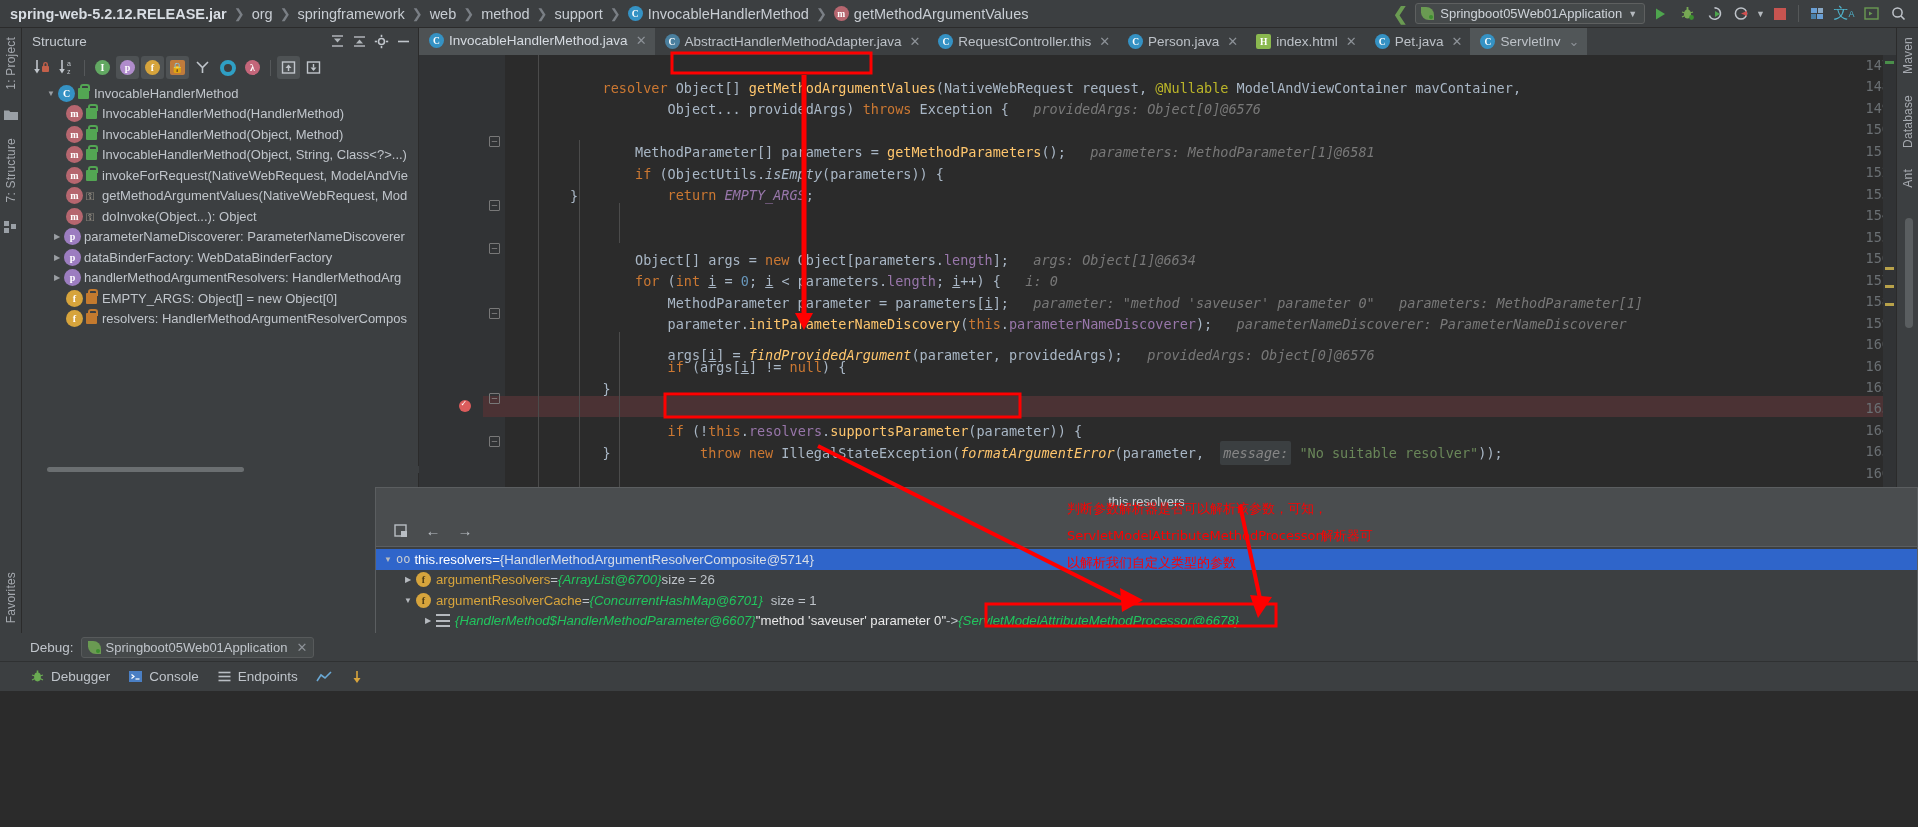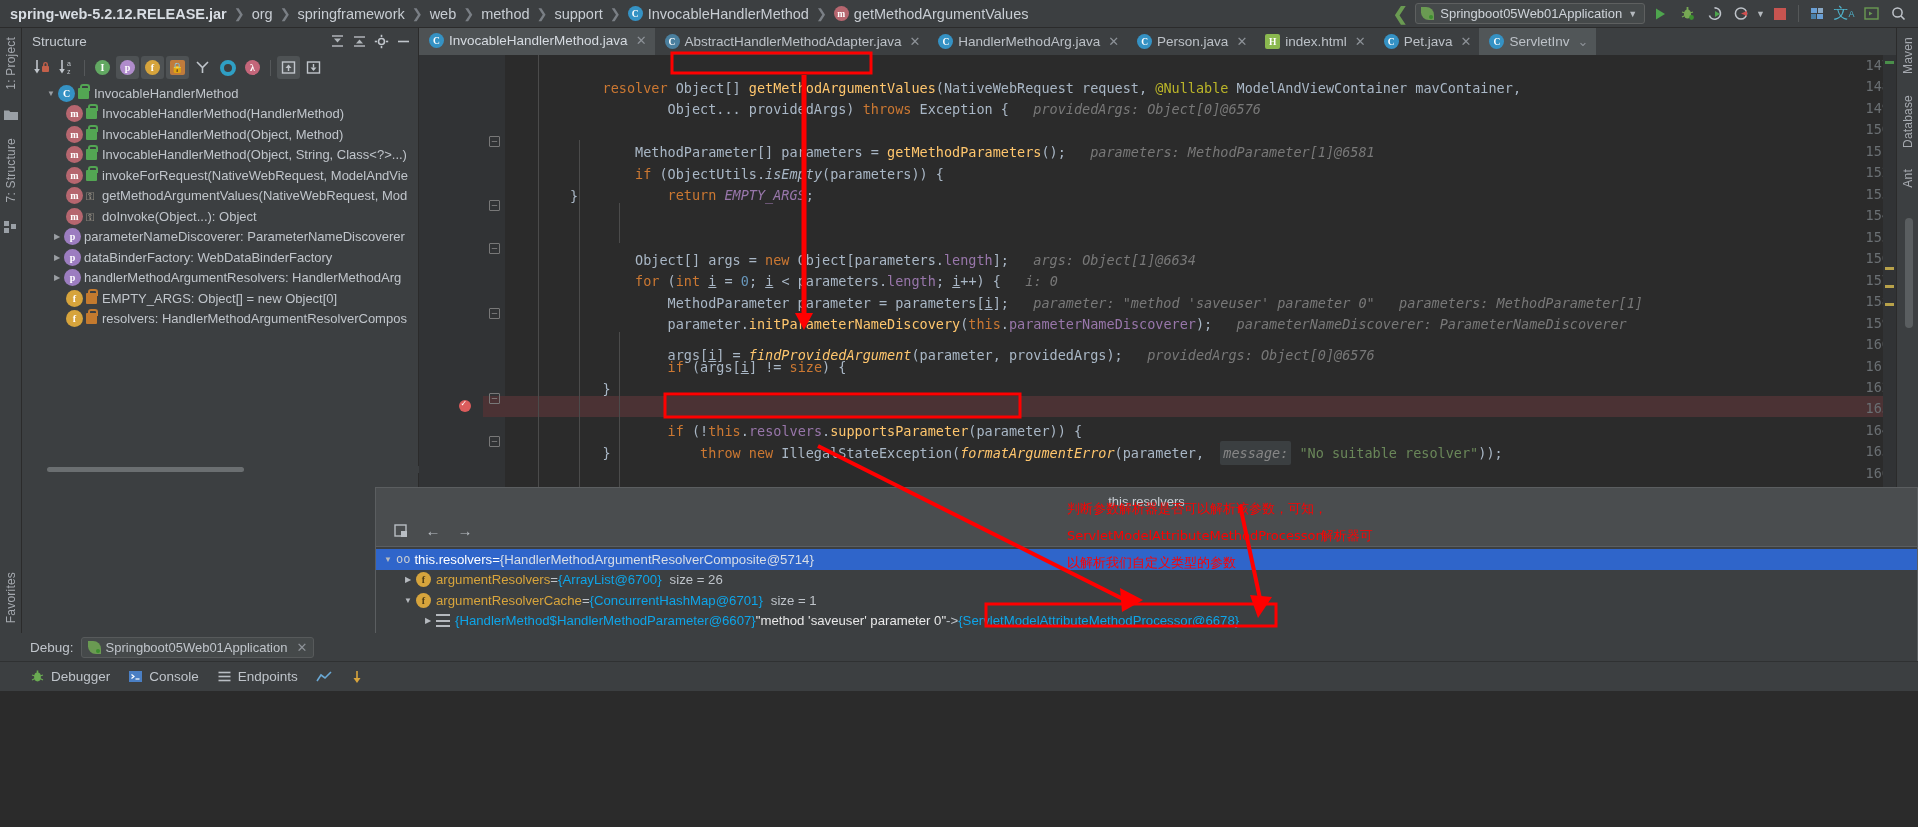--- a/index.html
+++ b/index.html
@@ -153,21 +153,21 @@
   .dbg-tree { background:#3c3f41; height:calc(100% - 59px); padding-top:2px; }
   .dg-row { height:20.5px; display:flex; align-items:center; font-size:13.2px; color:#bfc4ca; white-space:nowrap; }
   .dg-row.sel { background:#2f65ca; color:#ffffff; }
   .dg-tri { width:16px; text-align:center; font-size:8px; color:#b6babf; flex:0 0 16px; }
   .oo { font-family:"DejaVu Sans Mono", monospace; font-size:12px; color:#c8cdd3; margin-right:4px; }
   .dg-f { width:15px; height:15px; border-radius:50%; background:#d6a43c; color:#4a3a14;
           font-size:10px; font-weight:bold; display:flex; align-items:center; justify-content:center; margin-right:5px;
           font-family:"Liberation Serif", serif;}
   .dg-list { width:14px; height:13px; display:flex; flex-direction:column; justify-content:space-between; margin-right:5px; }
   .dg-list i { display:block; height:2px; background:#b5b9be; }
-  .gray { color:#0ea5e9; }
+  .gray { color:#22c55e;font-style:italic; }
   .selgray { color:#d7dde6; }
 
   
   .cnote {
     position:absolute; font-size:13px; color:#ff0000; line-height:27px;
     font-family:"DejaVu Sans", sans-serif; white-space:nowrap;
   }
 
   
   .debugbar {
@@ -486,21 +486,21 @@
       <span>InvocableHandlerMethod.java</span>
       <span class="x">✕</span>
     </div>
     <div class="tab">
       <span class="ticon abs">C</span>
       <span>AbstractHandlerMethodAdapter.java</span>
       <span class="x">✕</span>
     </div>
     <div class="tab">
       <span class="ticon cls">C</span>
-      <span>HandlerMethodArg.java</span>
+      <span>RequestController.this</span>
       <span class="x">✕</span>
     </div>
     <div class="tab">
       <span class="ticon cls">C</span>
       <span>Person.java</span>
       <span class="x">✕</span>
     </div>
     <div class="tab">
       <span class="ticon html">H</span>
       <span>index.html</span>
@@ -598,21 +598,21 @@
 
       <div class="crow" style="top:238px;">
         <span>            parameter.</span><span class="mcall">initParameterNameDiscovery</span><span>(</span><span class="kw">this</span><span>.</span><span class="fld">parameterNameDiscoverer</span><span>);   </span><span class="hint">parameterNameDiscoverer: ParameterNameDiscoverer</span>
       </div>
 
       <div class="crow" style="top:269px;">
         <span>            args[</span><span style="text-decoration:underline;">i</span><span>] = </span><span class="mcall" style="font-style:italic;">findProvidedArgument</span><span>(parameter, providedArgs);   </span><span class="hint">providedArgs: Object[0]@6576</span>
       </div>
 
       <div class="crow" style="top:281px;">
-        <span class="kw">            if </span><span>(args[</span><span style="text-decoration:underline;">i</span><span>] != </span><span class="kw">size</span><span>) {</span>
+        <span class="kw">            if </span><span>(args[</span><span style="text-decoration:underline;">i</span><span>] != </span><span class="kw">null</span><span>) {</span>
       </div>
 
 
       <div class="crow" style="top:324px;"><span>            }</span></div>
 
       <div class="crow" style="top:345px;">
         <span class="kw">            if </span><span>(!</span><span class="kw">this</span><span>.</span><span class="fld">resolvers</span><span>.</span><span class="mcall">supportsParameter</span><span>(parameter)) {</span>
       </div>
 
       <div class="crow" style="top:367px;">
@@ -658,21 +658,21 @@
         <span> = </span>
         <span class="selgray">{HandlerMethodArgumentResolverComposite@5714}</span>
       </div>
 
       <div class="dg-row" style="padding-left:24px;">
         <span class="dg-tri">▶</span>
         <span class="dg-f">f</span>
         <span style="color:#d9a53c;">argumentResolvers</span>
         <span> = </span>
         <span class="gray">{ArrayList@6700}</span>
-        <span style="margin-left:8px;">size = 26</span>
+        <span style="margin-left:0;">size = 26</span>
       </div>
 
       <div class="dg-row" style="padding-left:24px;">
         <span class="dg-tri">▼</span>
         <span class="dg-f">f</span>
         <span style="color:#d9a53c;">argumentResolverCache</span>
         <span> = </span>
         <span class="gray">{ConcurrentHashMap@6701}</span>
         <span style="margin-left:8px;text-align:right;">size = 1</span>
       </div>

